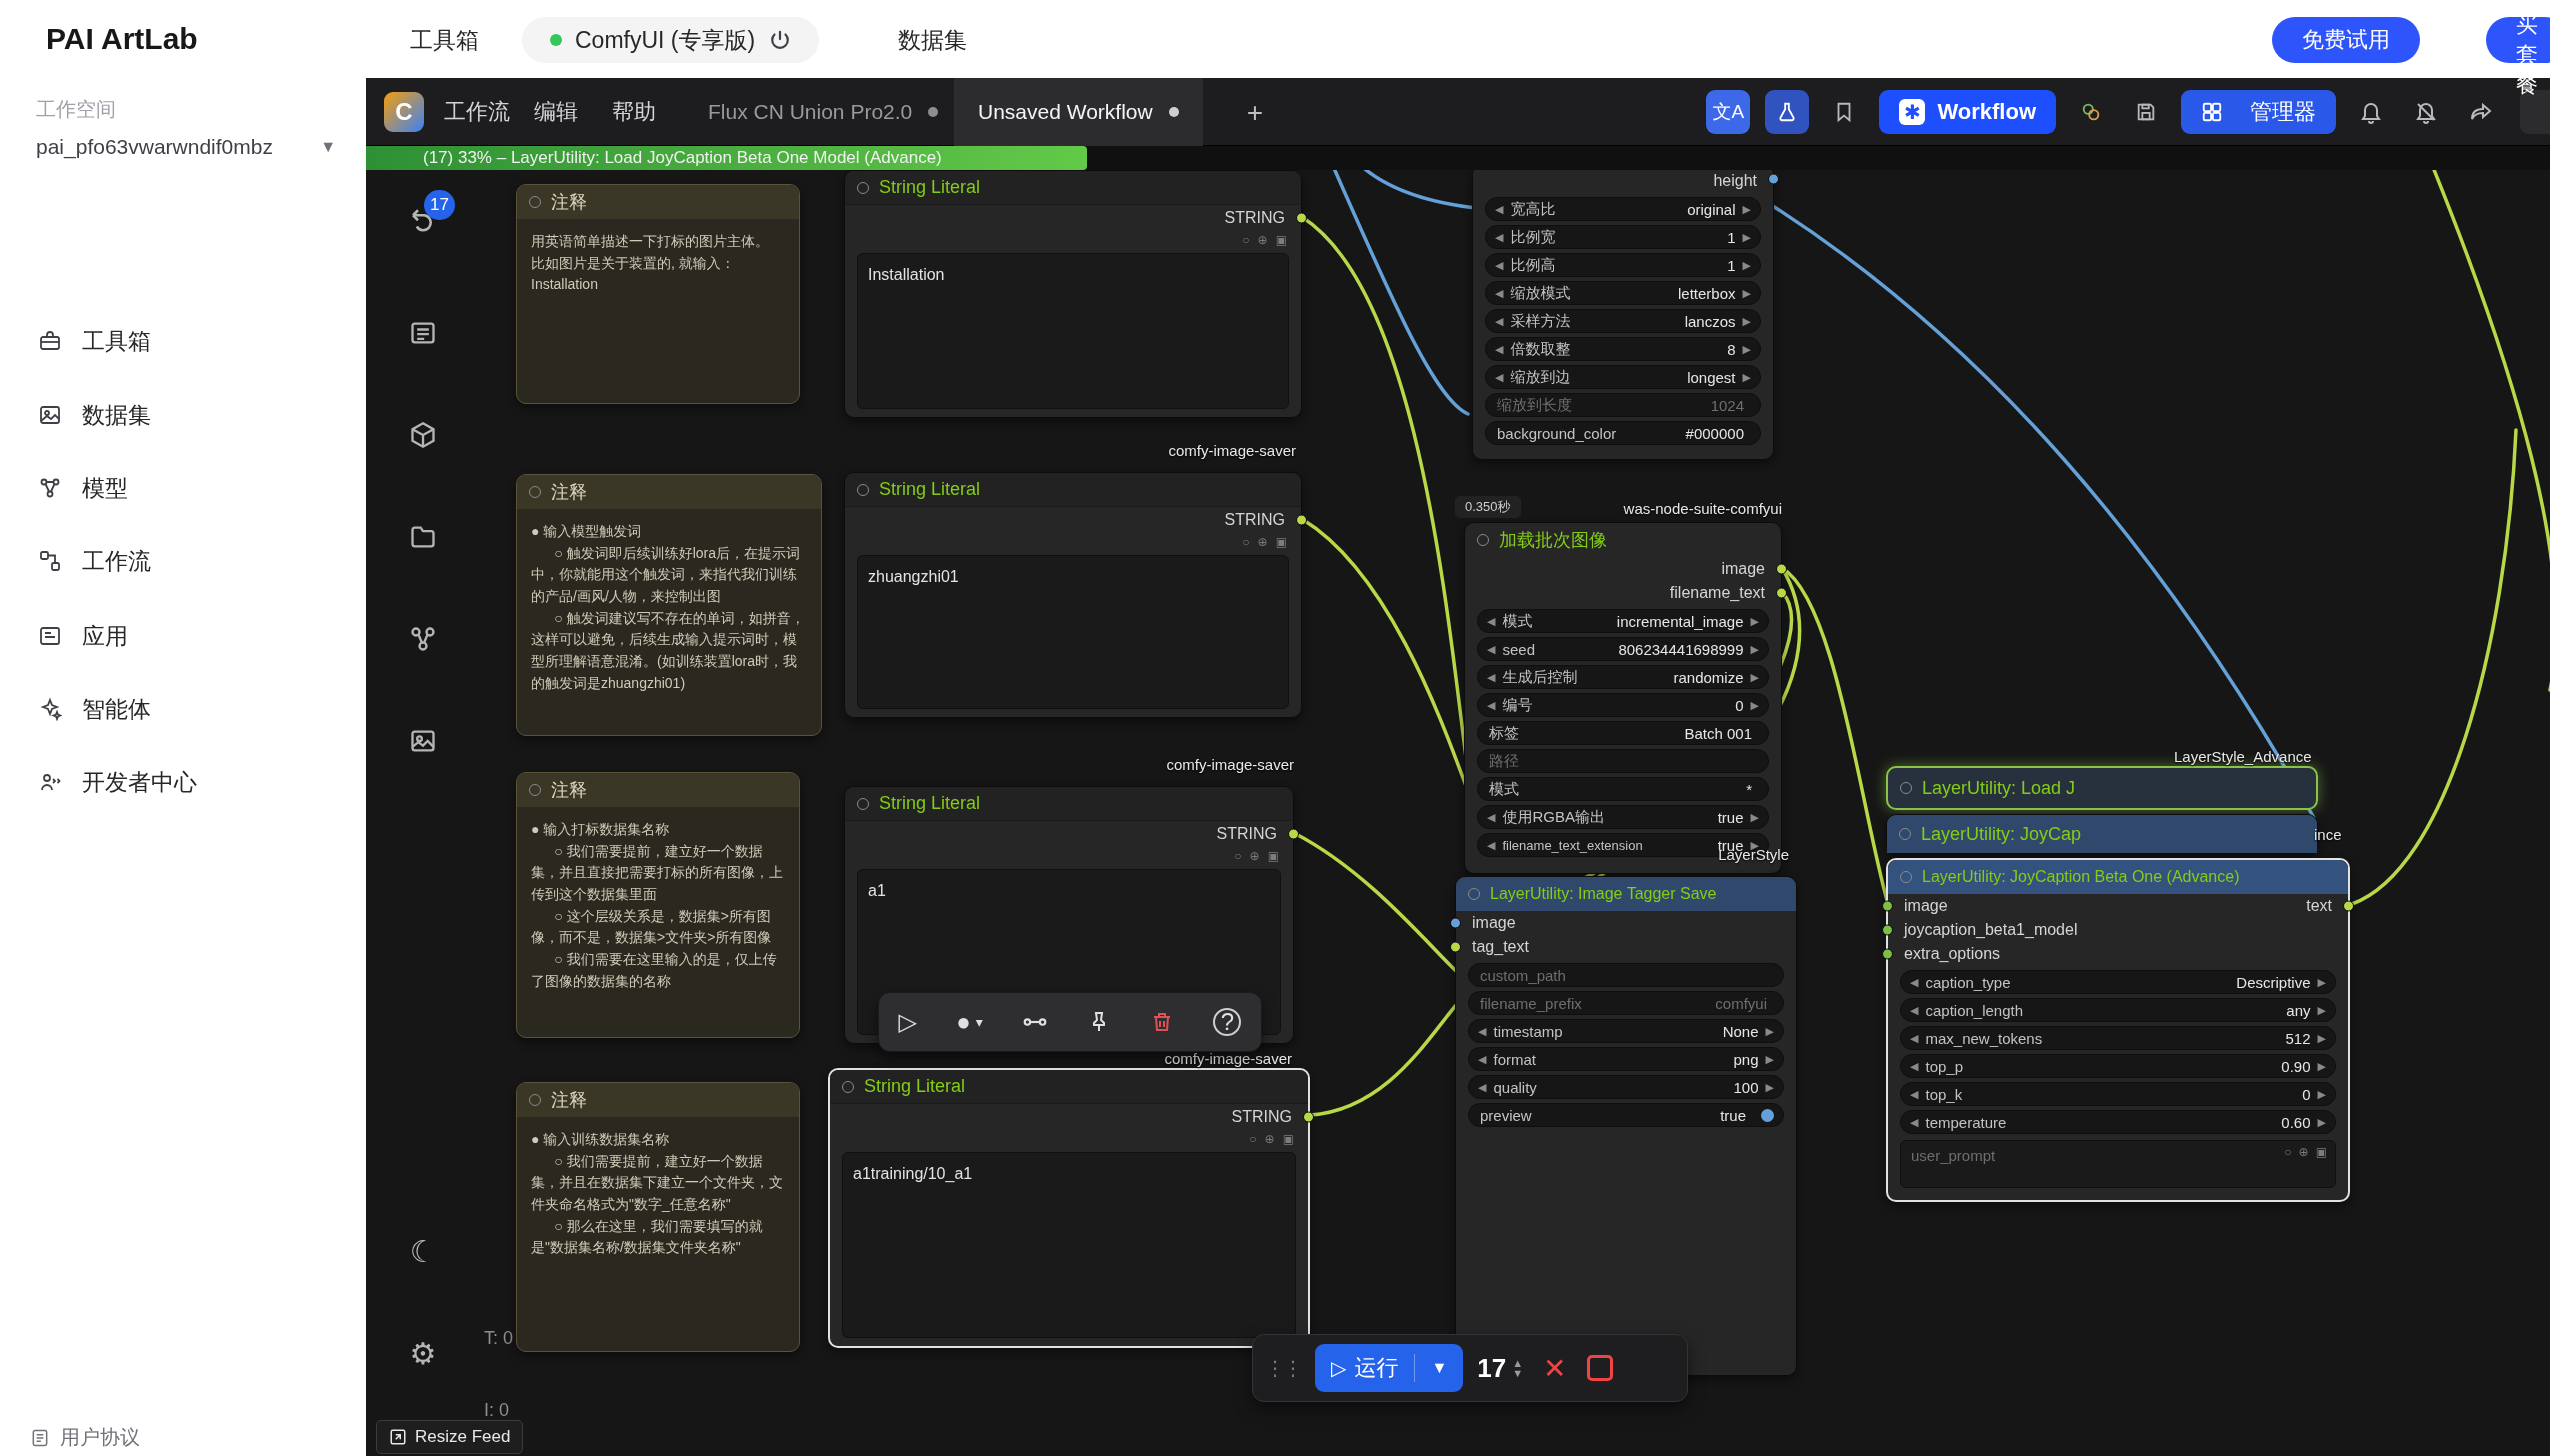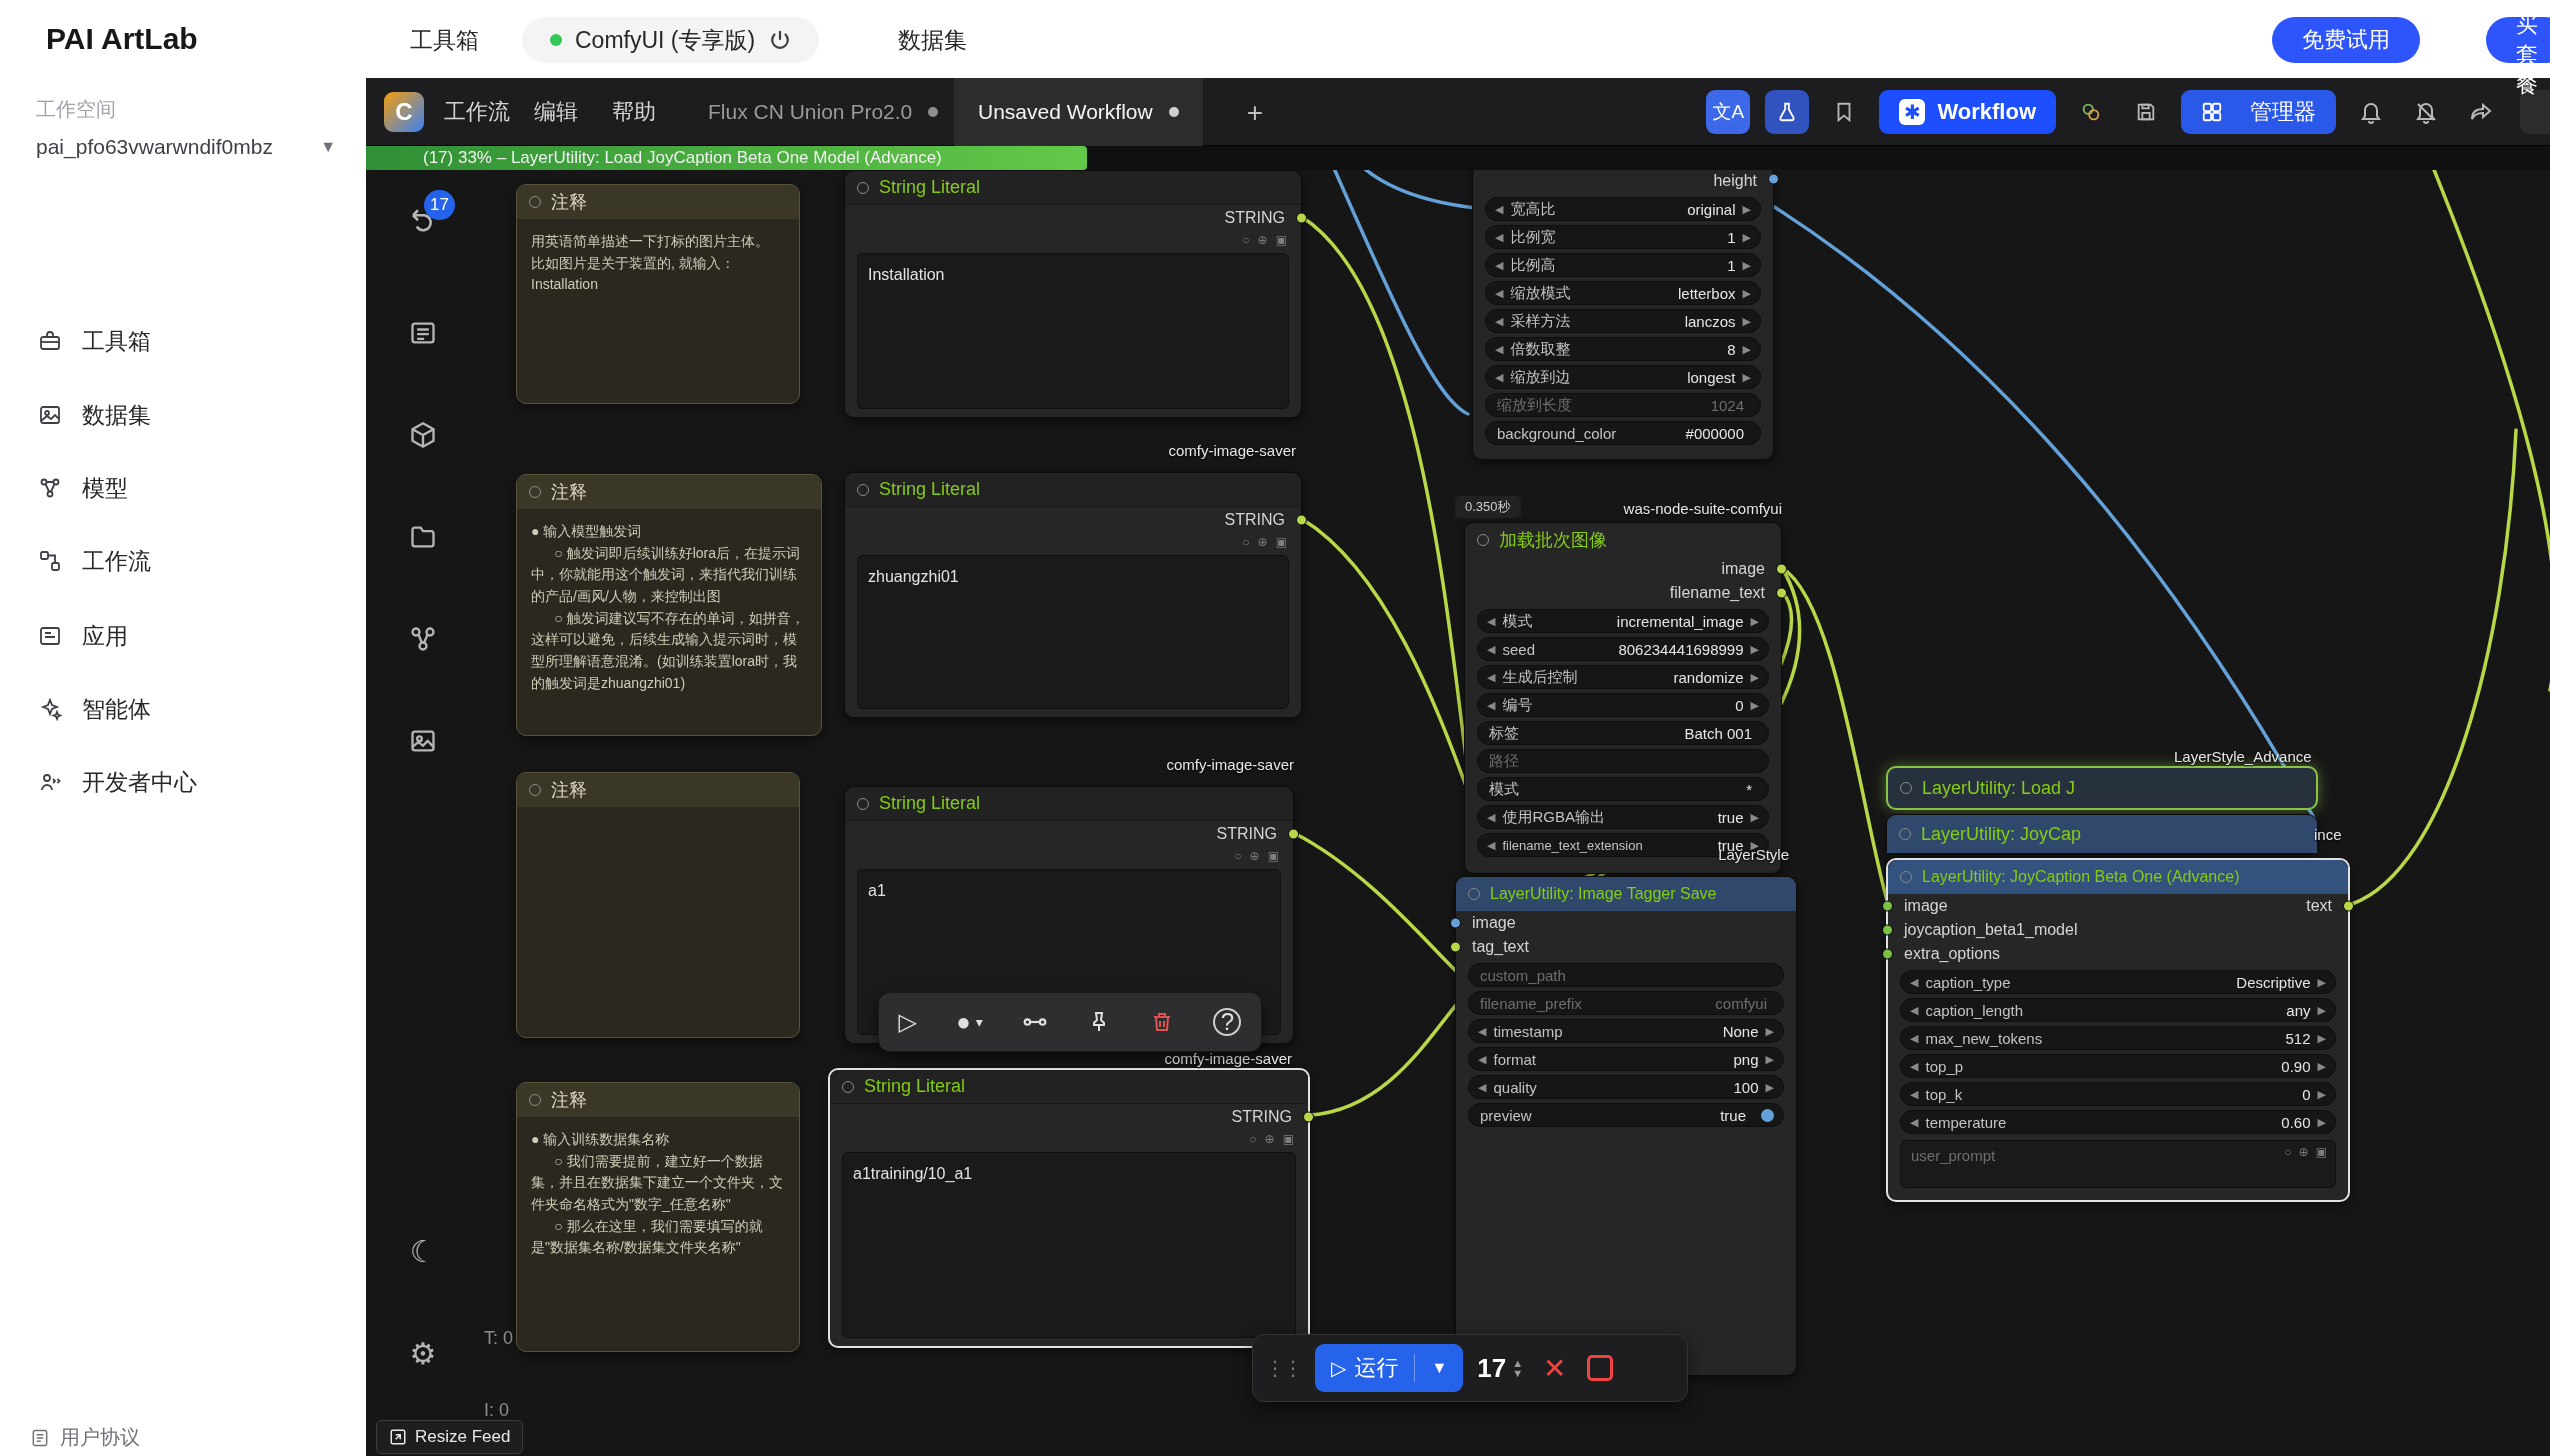--- a/index.html
+++ b/index.html
@@ -387,20 +387,24 @@
           </div>
         <div class="note-body">● 输入模型触发词
       ○ 触发词即后续训练好lora后，在提示词中，你就能用这个触发词，来指代我们训练的产品/画风/人物，来控制出图
       ○ 触发词建议写不存在的单词，如拼音，这样可以避免，后续生成输入提示词时，模型所理解语意混淆。(如训练装置lora时，我的触发词是zhuangzhi01)</div>
       </div>
       <div class="node note" style="left:150px;top:602px;width:284px;height:266px">
         <div class="nhd">
             <span class="ndot"></span>
             <span>注释</span>
           </div>
+        <div class="note-body">● 输入打标数据集名称
+      ○ 我们需要提前，建立好一个数据集，并且直接把需要打标的所有图像，上传到这个数据集里面
+      ○ 这个层级关系是，数据集&gt;所有图像，而不是，数据集&gt;文件夹&gt;所有图像
+      ○ 我们需要在这里输入的是，仅上传了图像的数据集的名称</div>
       </div>
       <div class="node note" style="left:150px;top:912px;width:284px;height:270px">
         <div class="nhd">
             <span class="ndot"></span>
             <span>注释</span>
           </div>
         <div class="note-body">● 输入训练数据集名称
       ○ 我们需要提前，建立好一个数据集，并且在数据集下建立一个文件夹，文件夹命名格式为"数字_任意名称"
       ○ 那么在这里，我们需要填写的就是"数据集名称/数据集文件夹名称"</div>
       </div>

